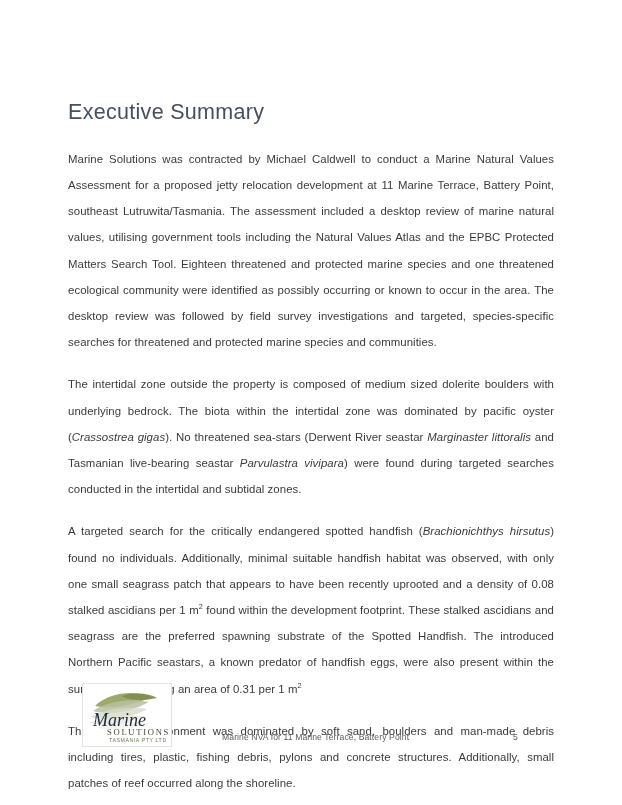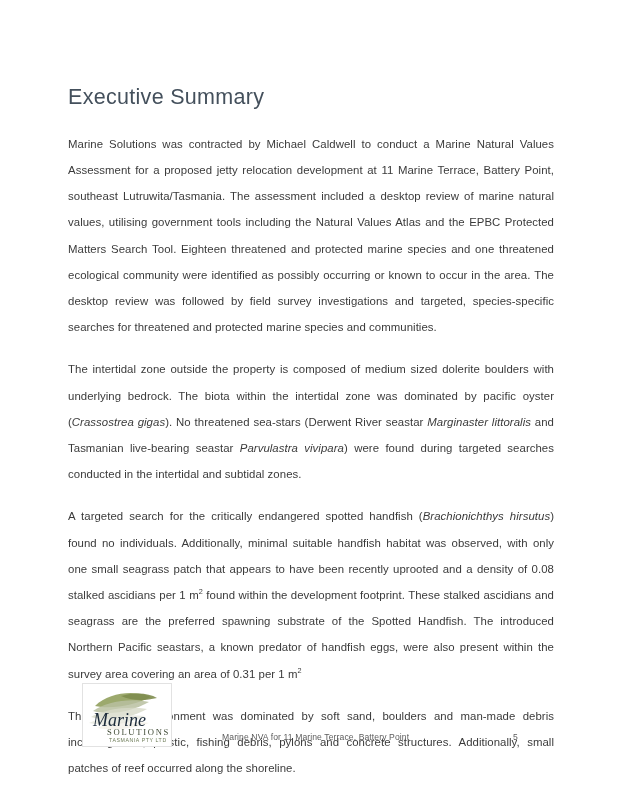--- a/index.html
+++ b/index.html
@@ -29,21 +29,21 @@
     top: 84px;
     width: 486px;
   }
 
   h1.page-title {
     font-family: "Liberation Sans", sans-serif;
     font-size: 21.5px;
     font-weight: 400;
     color: #44505c;
     letter-spacing: 0.3px;
-    margin: 1px 0 20px 0;
+    margin: 16px 0 20px 0;
     line-height: 1.2;
   }
 
   p.body-par {
     font-size: 11.4px;
     line-height: 26.2px;
     text-align: justify;
     margin: 16px 0 14px 0;
     color: #3a3a3a;
     letter-spacing: 0.05px;

